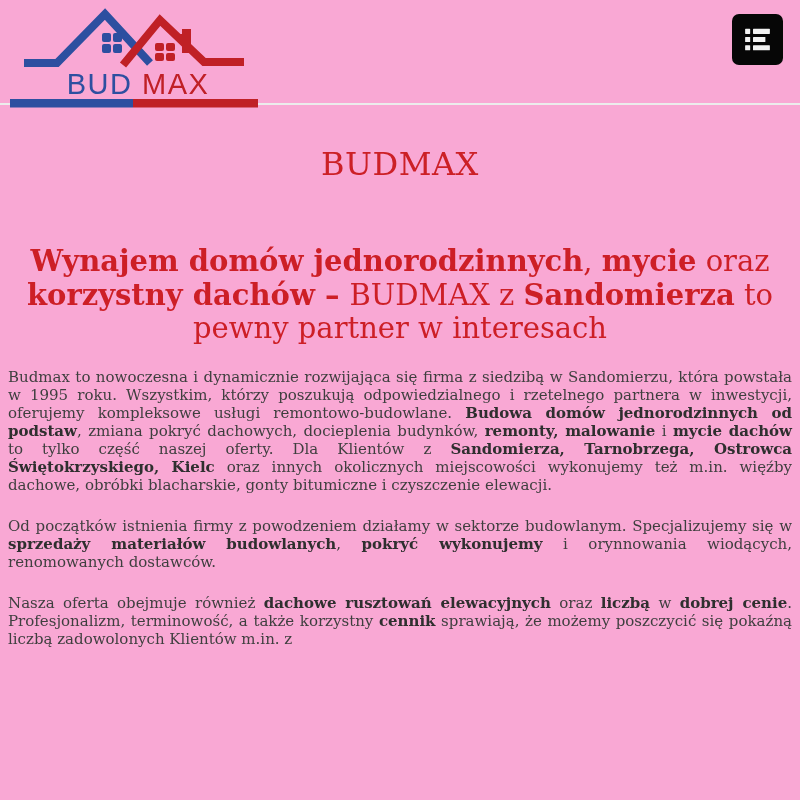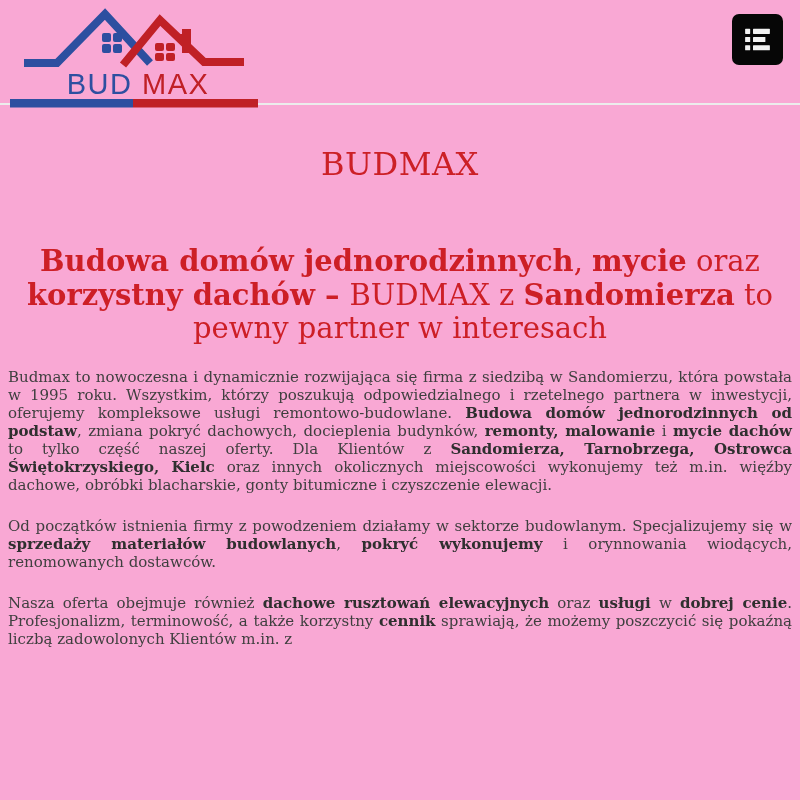--- a/index.html
+++ b/index.html
@@ -100,23 +100,23 @@
           <rect x="1" y="17" width="4.5" height="4.5" rx="0.5"></rect>
           <rect x="8" y="17" width="15" height="4.5" rx="0.5"></rect>
         </g>
       </svg>
     </button>
   </header>
 
   <main class="content">
     <h3 class="page-title">BUDMAX</h3>
 
-    <h1 class="headline"><strong>Budowa domów jednorodzinnych</strong><span>, </span><strong>mycie</strong><span> oraz </span><strong>korzystny dachów – </strong><span>BUDMAX z </span><strong>Sandomierza</strong><span> to pewny partner w interesach</span></h1>
+    <h1 class="headline"><strong>Wynajem domów jednorodzinnych</strong><span>, </span><strong>mycie</strong><span> oraz </span><strong>korzystny dachów – </strong><span>BUDMAX z </span><strong>Sandomierza</strong><span> to pewny partner w interesach</span></h1>
 
     <p class="body-par"><span>Budmax to nowoczesna i dynamicznie rozwijająca się firma z siedzibą w Sandomierzu, która powstała w 1995 roku. Wszystkim, którzy poszukują odpowiedzialnego i rzetelnego partnera w inwestycji, oferujemy kompleksowe usługi remontowo-budowlane. </span><strong>Budowa domów jednorodzinnych od podstaw</strong><span>, zmiana pokryć dachowych, docieplenia budynków, </span><strong>remonty, malowanie</strong><span> i </span><strong>mycie dachów</strong><span> to tylko część naszej oferty. Dla Klientów z </span><strong>Sandomierza, Tarnobrzega, Ostrowca Świętokrzyskiego, Kielc</strong><span> oraz innych okolicznych miejscowości wykonujemy też m.in. więźby dachowe, obróbki blacharskie, gonty bitumiczne i czyszczenie elewacji.</span></p>
 
     <p class="body-par"><span>Od początków istnienia firmy z powodzeniem działamy w sektorze budowlanym. Specjalizujemy się w </span><strong>sprzedaży materiałów budowlanych</strong><span>, </span><strong>pokryć wykonujemy</strong><span> i orynnowania wiodących, renomowanych dostawców.</span></p>
 
 
-    <p class="body-par"><span>Nasza oferta obejmuje również </span><strong>dachowe rusztowań elewacyjnych</strong><span> oraz </span><strong>usługi</strong><span> w </span><strong>dobrej cenie</strong><span>. Profesjonalizm, terminowość, a także korzystny </span><strong>cennik</strong><span> sprawiają, że możemy poszczycić się pokaźną liczbą zadowolonych Klientów m.in. z </span></p>
+    <p class="body-par"><span>Nasza oferta obejmuje również </span><strong>dachowe rusztowań elewacyjnych</strong><span> oraz </span><strong>liczbą</strong><span> w </span><strong>dobrej cenie</strong><span>. Profesjonalizm, terminowość, a także korzystny </span><strong>cennik</strong><span> sprawiają, że możemy poszczycić się pokaźną liczbą zadowolonych Klientów m.in. z </span></p>
   </main>
 
 </div>
 
 </body></html>

